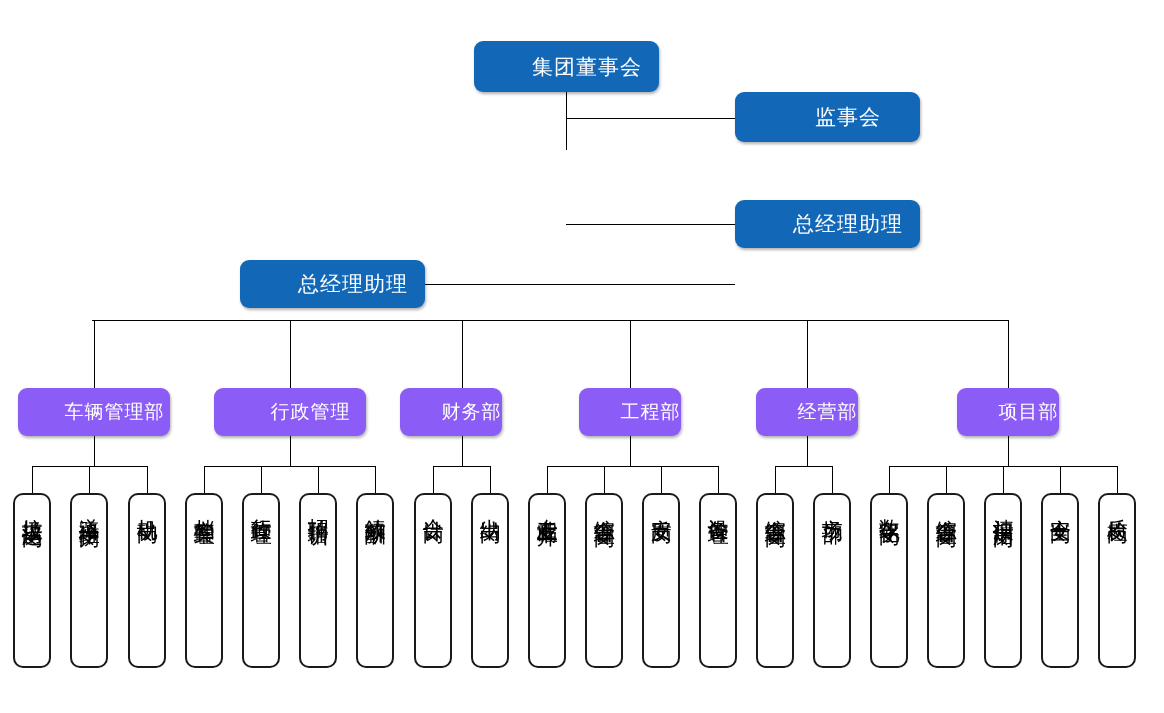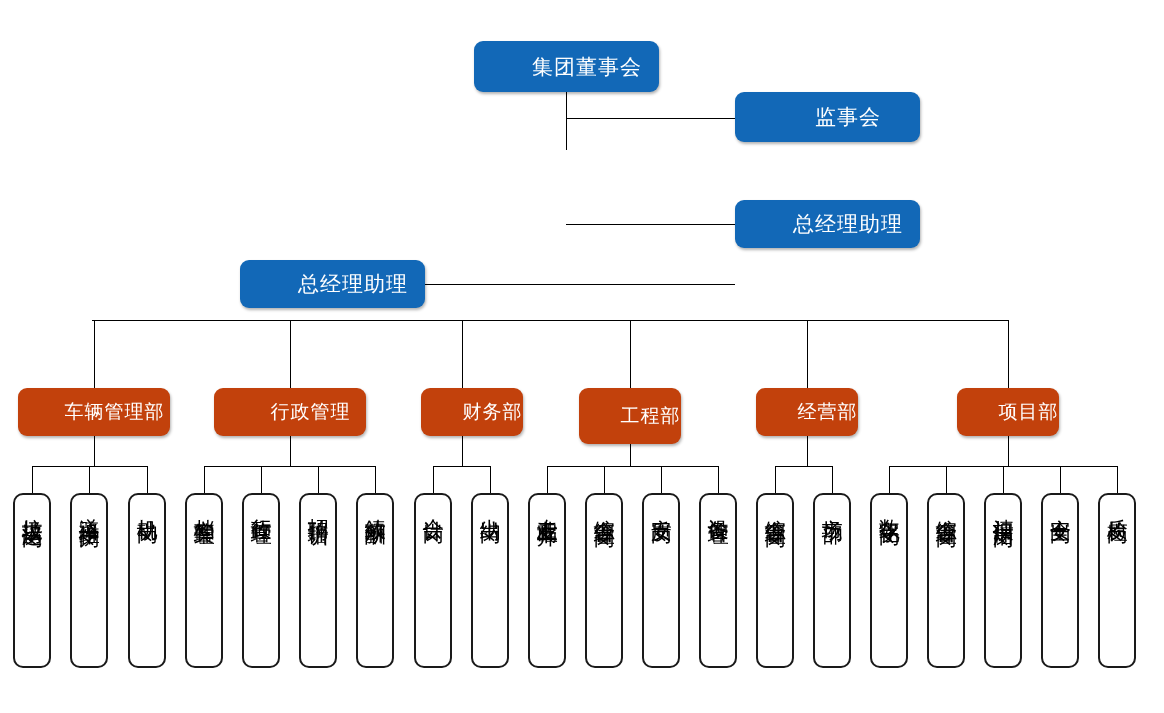--- a/index.html
+++ b/index.html
@@ -40,21 +40,21 @@
     white-space: nowrap;
     letter-spacing: 1px;
     padding-left: 41px;
   }
   .node.blue {
     background: #1268b7;
     box-shadow: 1px 2px 3px rgba(0,0,0,0.30);
     font-size: 21px;
   }
   .node.orange {
-    background: #c2410c;
+    background: #8b5cf6;
     box-shadow: 1px 2px 3px rgba(0,0,0,0.30);
     font-size: 19px;
   }
 
   
   .leaf {
     position: absolute;
     box-sizing: border-box;
     background: #ffffff;
     border: 2px solid #1a1a1a;
@@ -168,30 +168,30 @@
       </div>
       <div class="leaf" style="left: 242px; top: 493px; width: 38px; height: 175px;">
         <span class="leaf-text">行政管理</span>
       </div>
       <div class="leaf" style="left: 299px; top: 493px; width: 38px; height: 175px;">
         <span class="leaf-text">招聘培训</span>
       </div>
       <div class="leaf" style="left: 356px; top: 493px; width: 38px; height: 175px;">
         <span class="leaf-text">绩效薪酬</span>
       </div>
-      <div class="node orange" style="left: 421px; top: 388px; width: 102px; height: 48px;">
+      <div class="node orange" style="left: 400px; top: 388px; width: 102px; height: 48px;">
         <span>财务部</span>
       </div>
       <div class="leaf" style="left: 414px; top: 493px; width: 38px; height: 175px;">
         <span class="leaf-text">会计岗</span>
       </div>
       <div class="leaf" style="left: 471px; top: 493px; width: 38px; height: 175px;">
         <span class="leaf-text">出纳岗</span>
       </div>
-      <div class="node orange" style="left: 579px; top: 388px; width: 102px; height: 56px;">
+      <div class="node orange" style="left: 579px; top: 388px; width: 102px; height: 48px;">
         <span>工程部</span>
       </div>
       <div class="leaf" style="left: 528px; top: 493px; width: 38px; height: 175px;">
         <span class="leaf-text">专业工程师</span>
       </div>
       <div class="leaf" style="left: 585px; top: 493px; width: 38px; height: 175px;">
         <span class="leaf-text">综合管理岗</span>
       </div>
       <div class="leaf" style="left: 642px; top: 493px; width: 38px; height: 175px;">
         <span class="leaf-text">安质岗</span>

